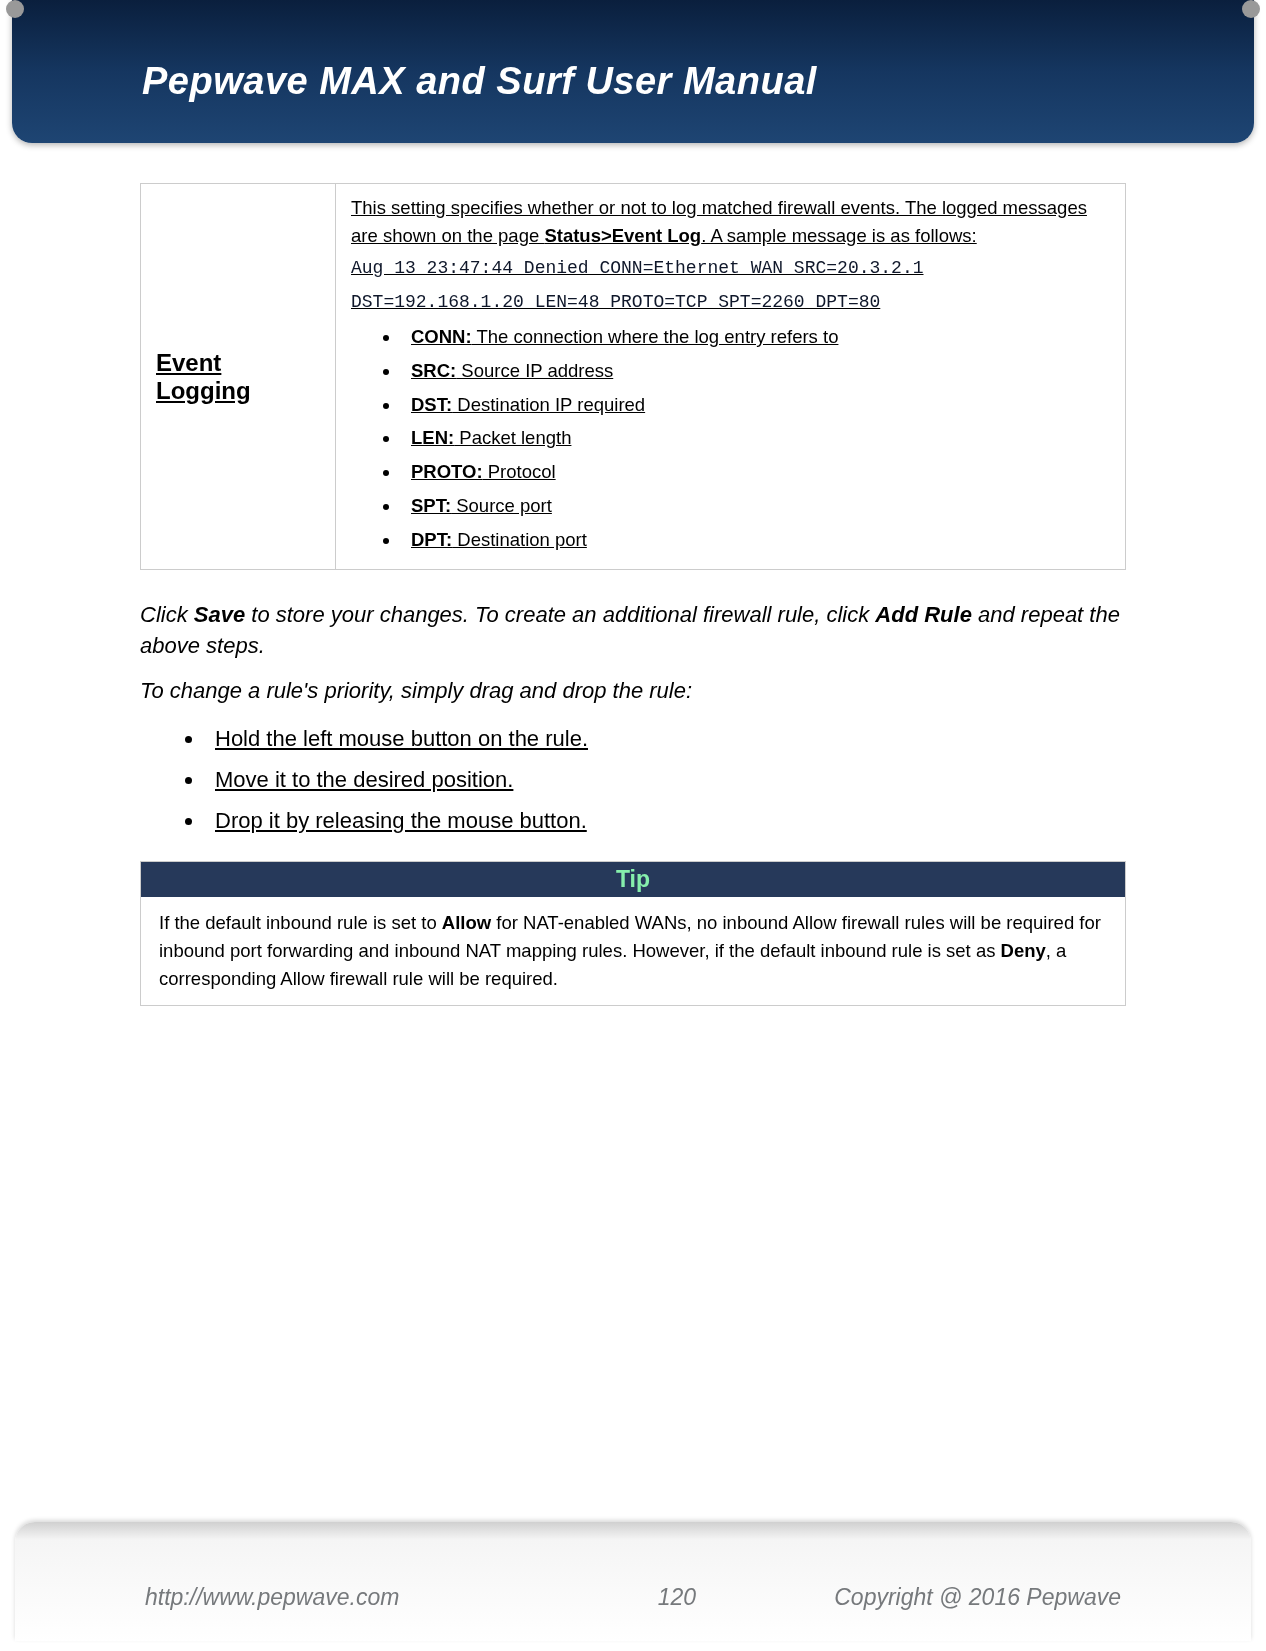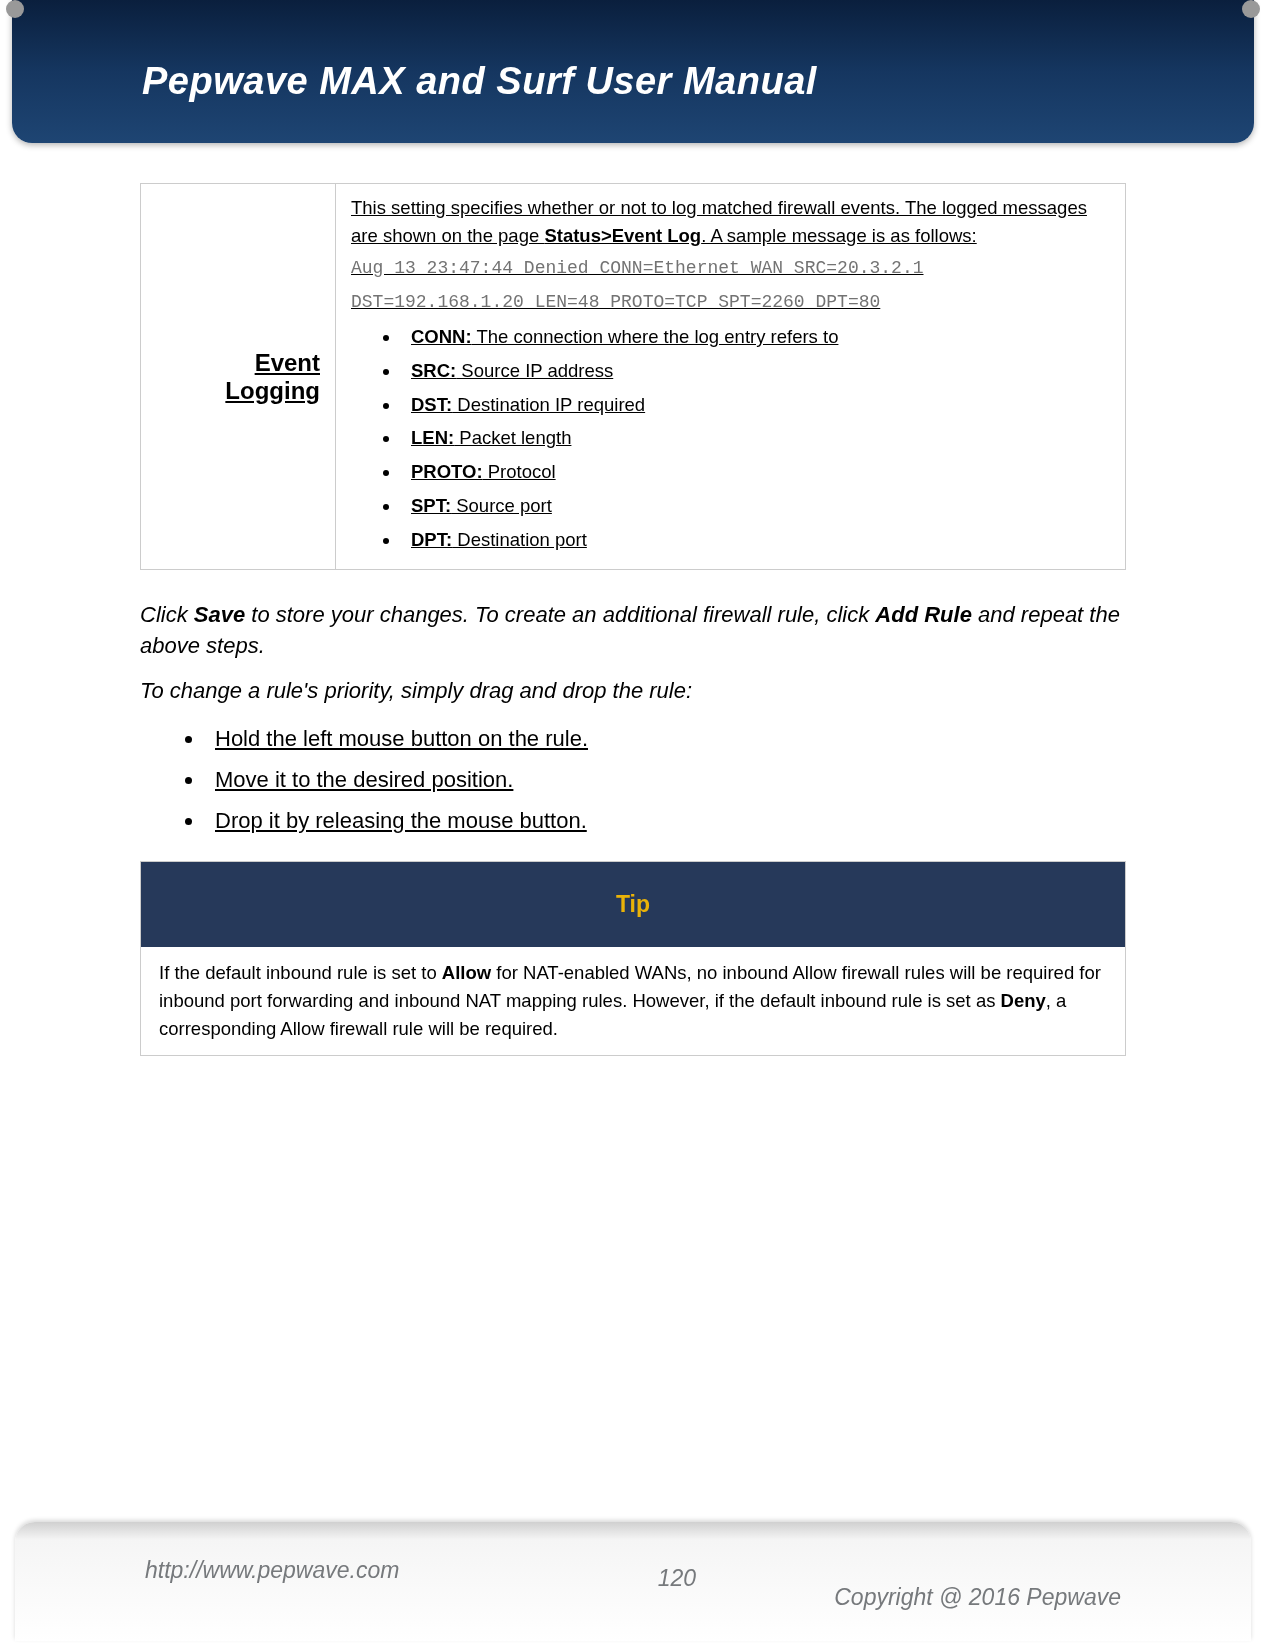--- a/index.html
+++ b/index.html
@@ -64,37 +64,37 @@
       border: 1px solid #ccc;
       padding: 10px 15px;
       vertical-align: middle;
       text-decoration: underline;
     }
     
     .info-table .label-cell {
       font-weight: bold;
       font-size: 24px;
       width: 195px;
-      text-align: right;
+      text-align: left;
       color: #000;
     }
     
     .info-table .content-cell {
       font-size: 18.5px;
       line-height: 1.5;
       color: #000;
     }
     
     .content-cell p {
       margin-bottom: 4px;
     }
     
     .code-sample {
       font-family: "Courier New", monospace;
-      color: #737373;
+      color: #0f172a;
       font-size: 18px;
       line-height: 1.6;
       margin: 4px 0 6px 0;
     }
     
     .content-cell ul {
       list-style: disc;
       padding-left: 50px;
       margin-top: 0;
     }
@@ -129,46 +129,46 @@
     }
     
     .tip-box {
       border: 1px solid #ccc;
       width: 100%;
       border-collapse: collapse;
     }
     
     .tip-header {
       background: #26395a;
-      color: #eab308;
+      color: #86efac;
       font-weight: bold;
       font-size: 23px;
       text-align: center;
-      padding: 29px 0;
+      padding: 4px 0;
     }
     
     .tip-body {
       padding: 12px 18px;
       font-size: 18.5px;
       line-height: 1.5;
       color: #000;
     }
     
     .footer-banner {
       position: absolute;
       bottom: 10px;
       left: 15px;
       right: 15px;
       background: linear-gradient(to bottom, #d0d0d0 0%, #f5f5f5 15%, #ffffff 100%);
       border-radius: 20px 20px 0 0;
       padding: 35px 130px 30px 130px;
       box-shadow: 0 -2px 4px rgba(0,0,0,0.15);
       display: flex;
       justify-content: space-between;
-      align-items: flex-start;
+      align-items: flex-end;
     }
     
     .footer-banner span {
       color: #76797c;
       font-style: italic;
       font-family: "Trebuchet MS", Verdana, sans-serif;
       font-size: 23px;
     }
     
     .footer-url { flex: 0 0 auto; }

